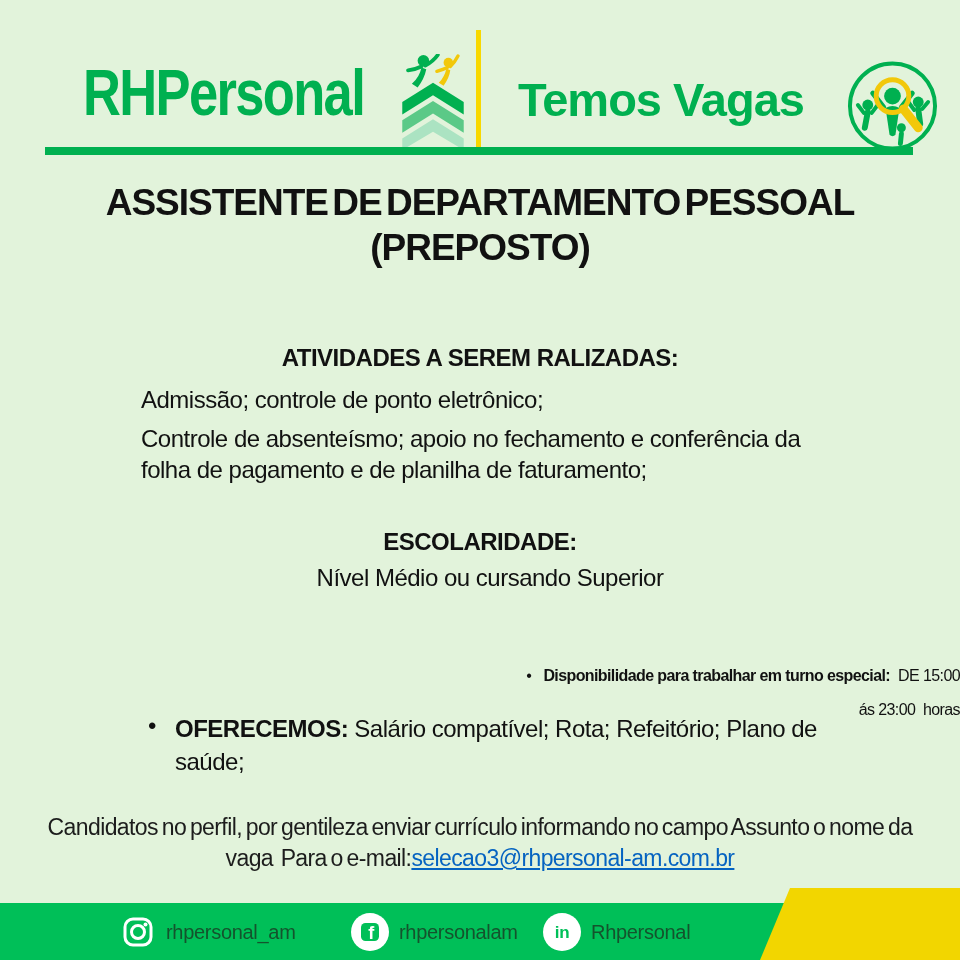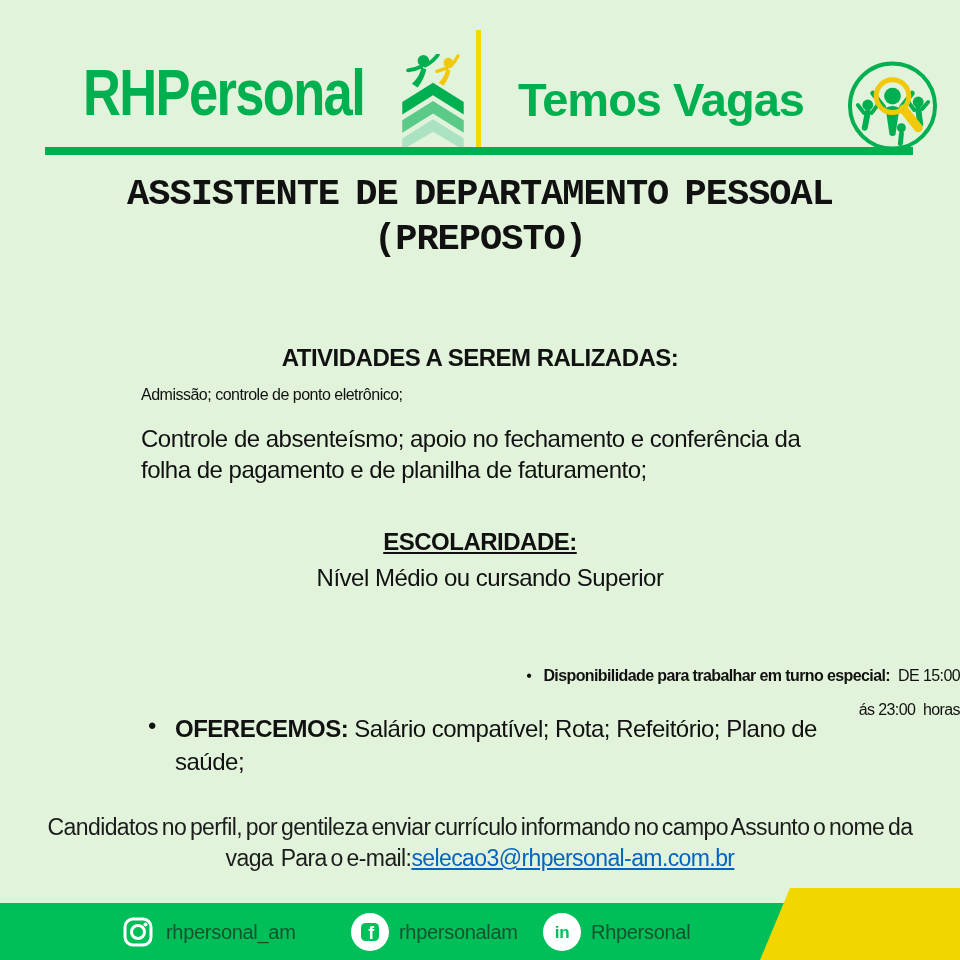--- a/index.html
+++ b/index.html
@@ -20,29 +20,29 @@
   .v-divider{position:absolute;left:476px;top:30px;width:5px;height:119px;background:var(--yellow_divider,#f8d800);}
   .tagline{
     position:absolute;left:518px;top:72px;line-height:56px;
     font-size:47px;font-weight:bold;letter-spacing:-1px;
     color:var(--brand_green,#00b050);white-space:nowrap;
   }
   .badge{position:absolute;left:845px;top:58px;width:95px;height:96px;}
   .h-rule{position:absolute;left:45px;top:147px;width:868px;height:8px;background:var(--brand_green,#00b050);}
   
   .title{
-    position:absolute;left:0;right:0;top:172px;text-align:center;
+    position:absolute;left:0;right:0;top:180px;text-align:center;
     font-size:37px;font-weight:bold;line-height:45px;
-    letter-spacing:-1px;word-spacing:-5px;white-space:pre-line;font-family:Liberation Mono, monospace;
+    letter-spacing:-1px;word-spacing:-5px;white-space:pre-line;
   }
   .subtitle{position:absolute;left:0;right:0;top:267px;text-align:center;font-size:24px;letter-spacing:-.5px;word-spacing:-2px;white-space:nowrap;}
   .sec-heading{position:absolute;left:0;right:0;text-align:center;font-size:24px;font-weight:bold;letter-spacing:-.5px;white-space:nowrap;}
   .h-activities{top:344px;}
-  .h-education{top:528px;text-decoration:underline;}
-  .p1{position:absolute;left:141px;top:386px;font-size:16px;letter-spacing:-.5px;white-space:nowrap;text-align:center;}
+  .h-education{top:528px;}
+  .p1{position:absolute;left:141px;top:386px;font-size:24px;letter-spacing:-.5px;white-space:nowrap;text-align:center;}
   .p2{position:absolute;left:141px;top:423px;font-size:24px;line-height:31px;letter-spacing:-.5px;white-space:pre-line;}
   .education{position:absolute;left:0;right:0;top:564px;text-align:center;font-size:24px;letter-spacing:-.5px;white-space:nowrap;padding-left:20px;}
   .bullet1{position:absolute;left:0;right:0;top:646px;text-align:right;font-size:16px;line-height:34px;letter-spacing:-.6px;margin-top:13px;}
   .bullet1 .l1{white-space:nowrap;}
   .bullet1 .dot{margin-right:12px;}
   .bold{font-weight:bold;}
   .bullet1 .tail{margin-left:8px;}
   .bullet1 .l2{white-space:pre-wrap;}
   .bullet2-dot{position:absolute;left:148px;top:712px;font-size:24px;}
   .bullet2{position:absolute;left:175px;top:712px;width:700px;font-size:24px;line-height:33px;letter-spacing:-.5px;}

